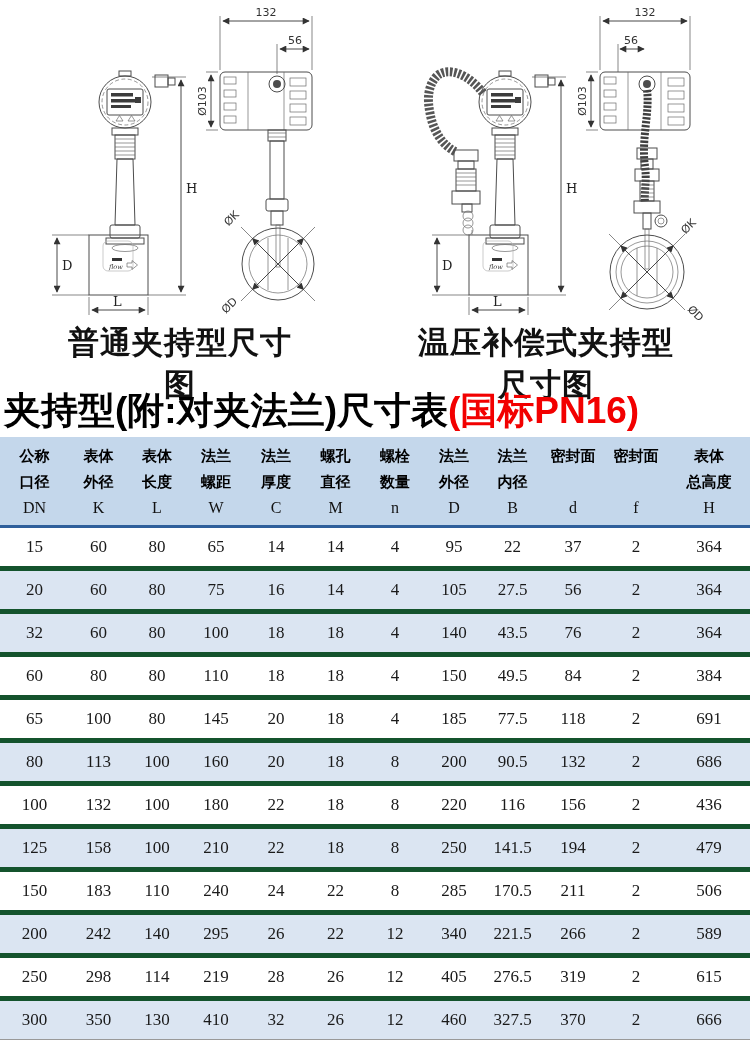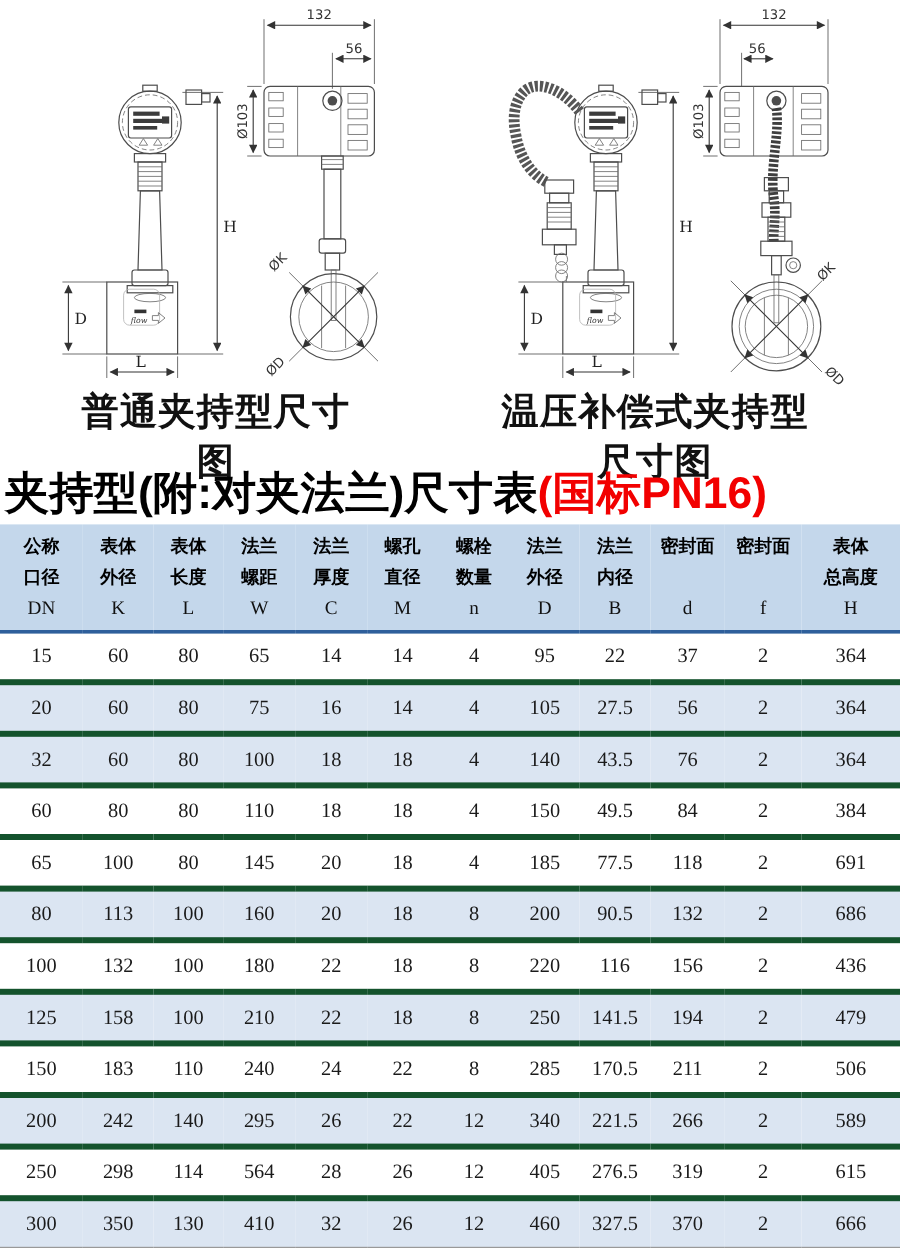--- a/index.html
+++ b/index.html
@@ -481,21 +481,21 @@
         <td>340</td>
         <td>221.5</td>
         <td>266</td>
         <td>2</td>
         <td>589</td>
       </tr>
       <tr>
         <td>250</td>
         <td>298</td>
         <td>114</td>
-        <td>564</td>
+        <td>219</td>
         <td>28</td>
         <td>26</td>
         <td>12</td>
         <td>405</td>
         <td>276.5</td>
         <td>319</td>
         <td>2</td>
         <td>615</td>
       </tr>
       <tr class="alt">

